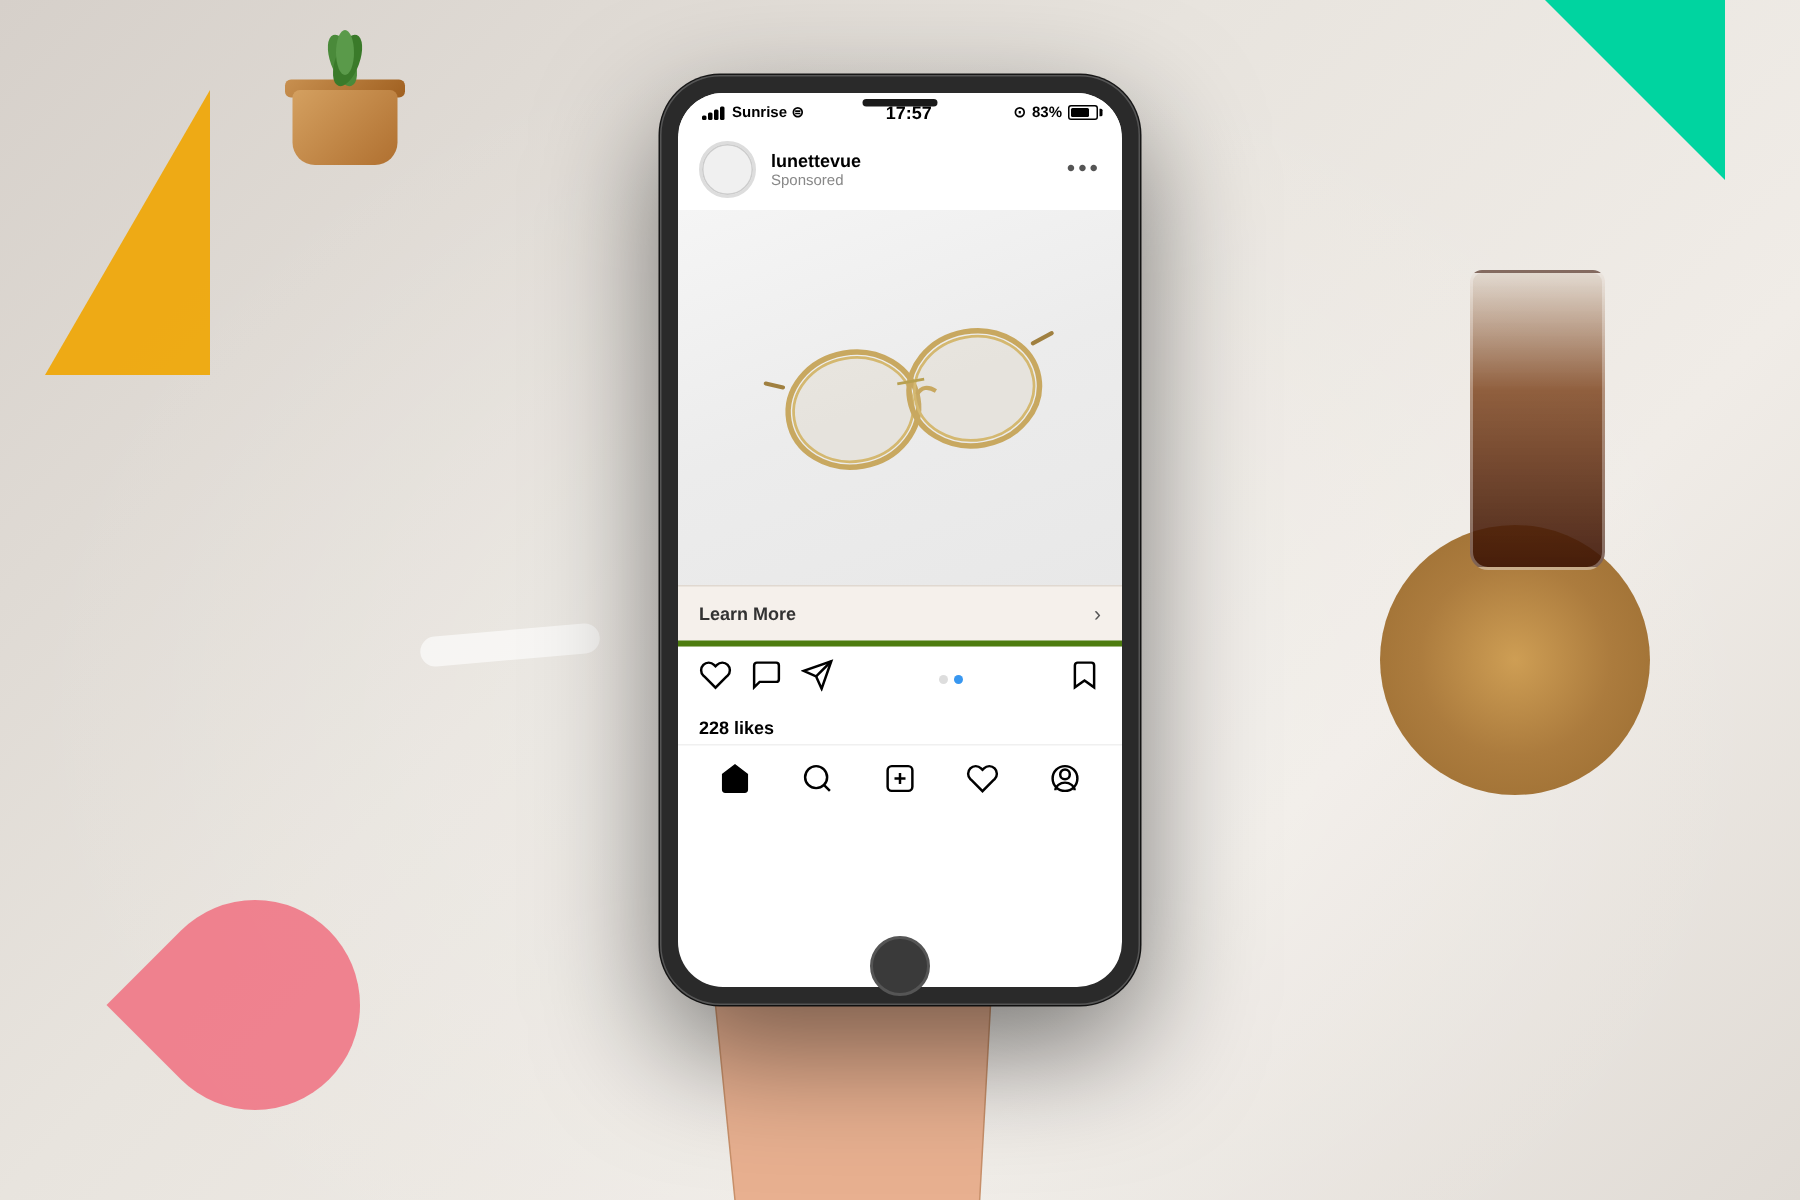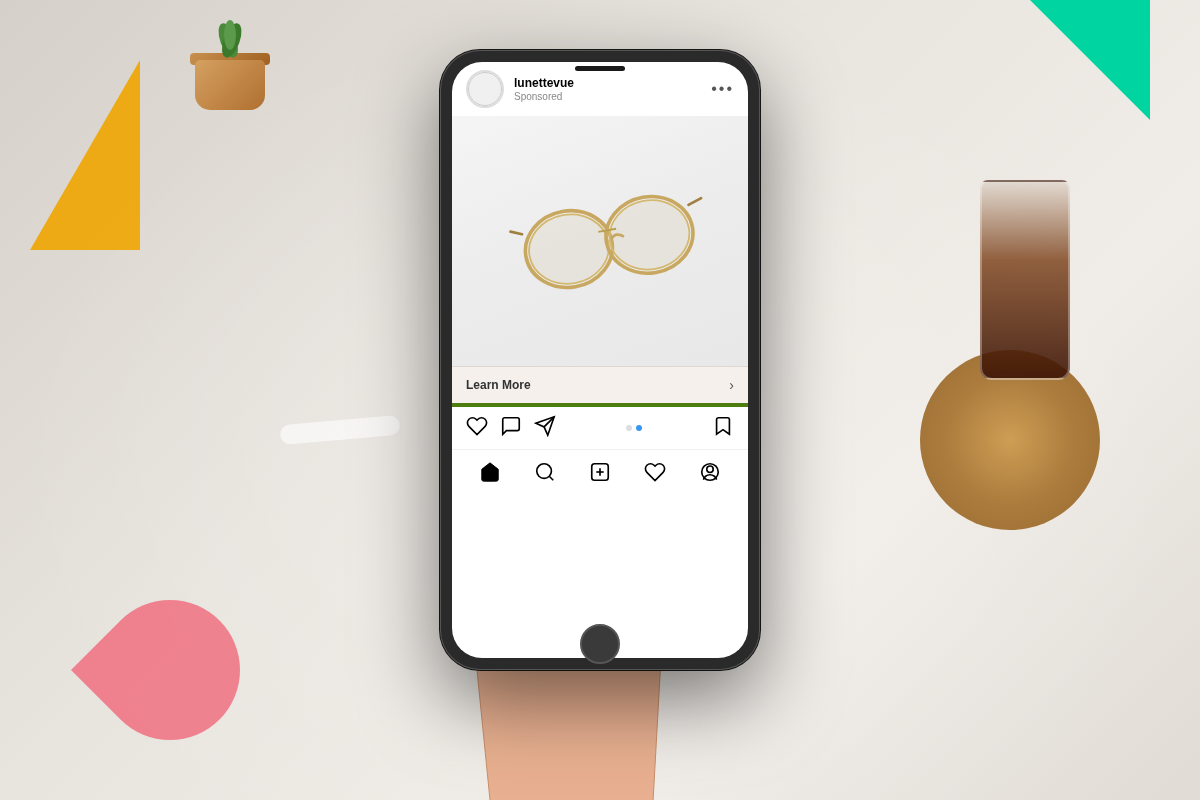--- a/index.html
+++ b/index.html
@@ -529,20 +529,40 @@
   <path d="M 110 200 L 115 100 Q 120 60 140 60" fill="none" stroke="#c8906a" stroke-width="1"></path>
   <path d="M 162 80 Q 165 40 185 40 Q 205 40 205 80" fill="none" stroke="#c8906a" stroke-width="1"></path>
   <path d="M 207 90 Q 210 55 228 55 Q 246 55 245 95" fill="none" stroke="#c8906a" stroke-width="1"></path>
 </svg>
 
 <div class="phone-wrapper">
   <div class="phone-body">
     <div class="earpiece"></div>
     <div class="phone-screen">
 
+      <div class="status-bar">
+        <div class="status-carrier">
+          <div class="signal-bars">
+            <div class="signal-bar" style="height:3px"></div>
+            <div class="signal-bar" style="height:5px"></div>
+            <div class="signal-bar" style="height:7px"></div>
+            <div class="signal-bar" style="height:9px"></div>
+          </div>
+          <span style="font-size:10px;margin-left:2px">Sunrise</span>
+          <span style="font-size:10px">⊜</span>
+        </div>
+        <span class="status-time">17:57</span>
+        <div class="status-right">
+          <span style="font-size:10px">⊙</span>
+          <span style="font-size:10px">83%</span>
+          <div class="battery-icon">
+            <div class="battery-fill"></div>
+          </div>
+        </div>
+      </div>
 
 
       <div class="post-header">
         <div class="post-user">
           <div class="avatar-ring">
             <div class="avatar-inner"></div>
           </div>
           <div>
             <div class="post-username">lunettevue</div>
             <div class="post-sponsored">Sponsored</div>
@@ -598,20 +618,23 @@
           <div class="dot"></div>
           <div class="dot active"></div>
         </div>
         <span>
           <svg width="22" height="22" viewBox="0 0 24 24" fill="none" stroke="#000" stroke-width="1.8">
             <path d="M19 21l-7-5-7 5V5a2 2 0 0 1 2-2h10a2 2 0 0 1 2 2z"></path>
           </svg>
         </span>
       </div>
 
+      <div class="likes-section">
+        <span class="likes-count">228 likes</span>
+      </div>
 
 
       <div class="bottom-nav">
         <span class="nav-icon active">
           <svg width="22" height="22" viewBox="0 0 24 24" fill="#000" stroke="#000" stroke-width="1">
             <path d="M3 9l9-7 9 7v11a2 2 0 0 1-2 2H5a2 2 0 0 1-2-2z"></path>
             <polyline points="9 22 9 12 15 12 15 22"></polyline>
           </svg>
         </span>
         <span class="nav-icon">

